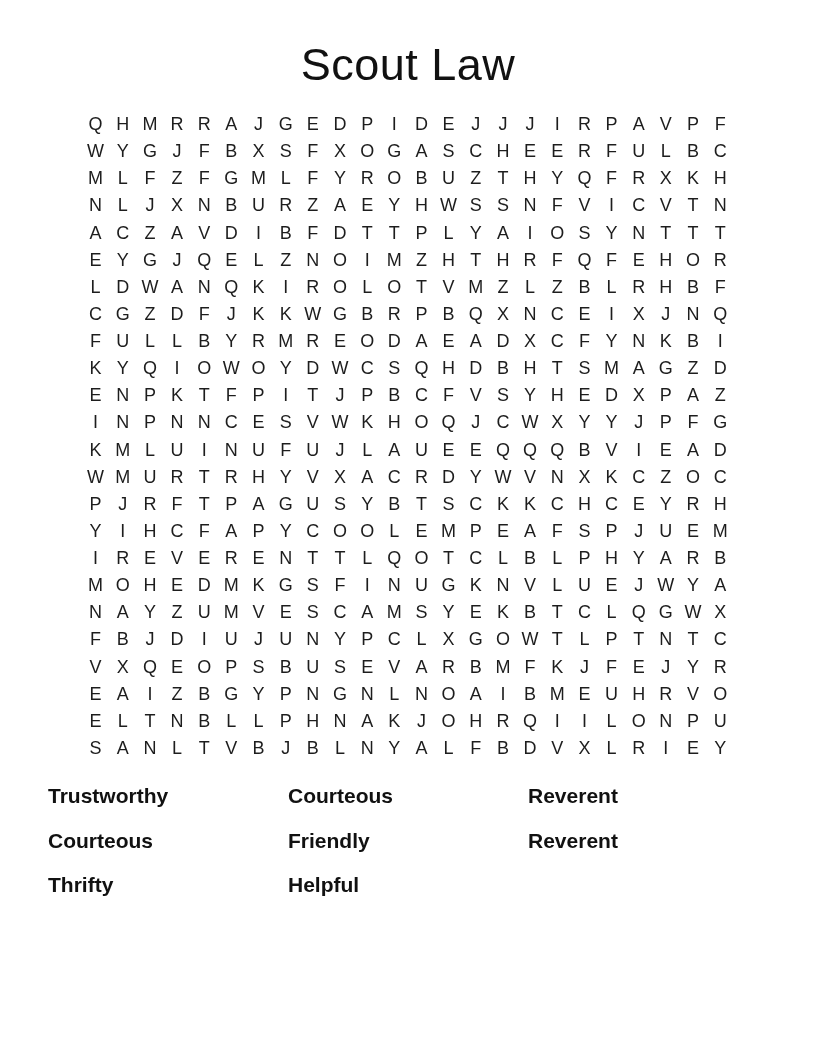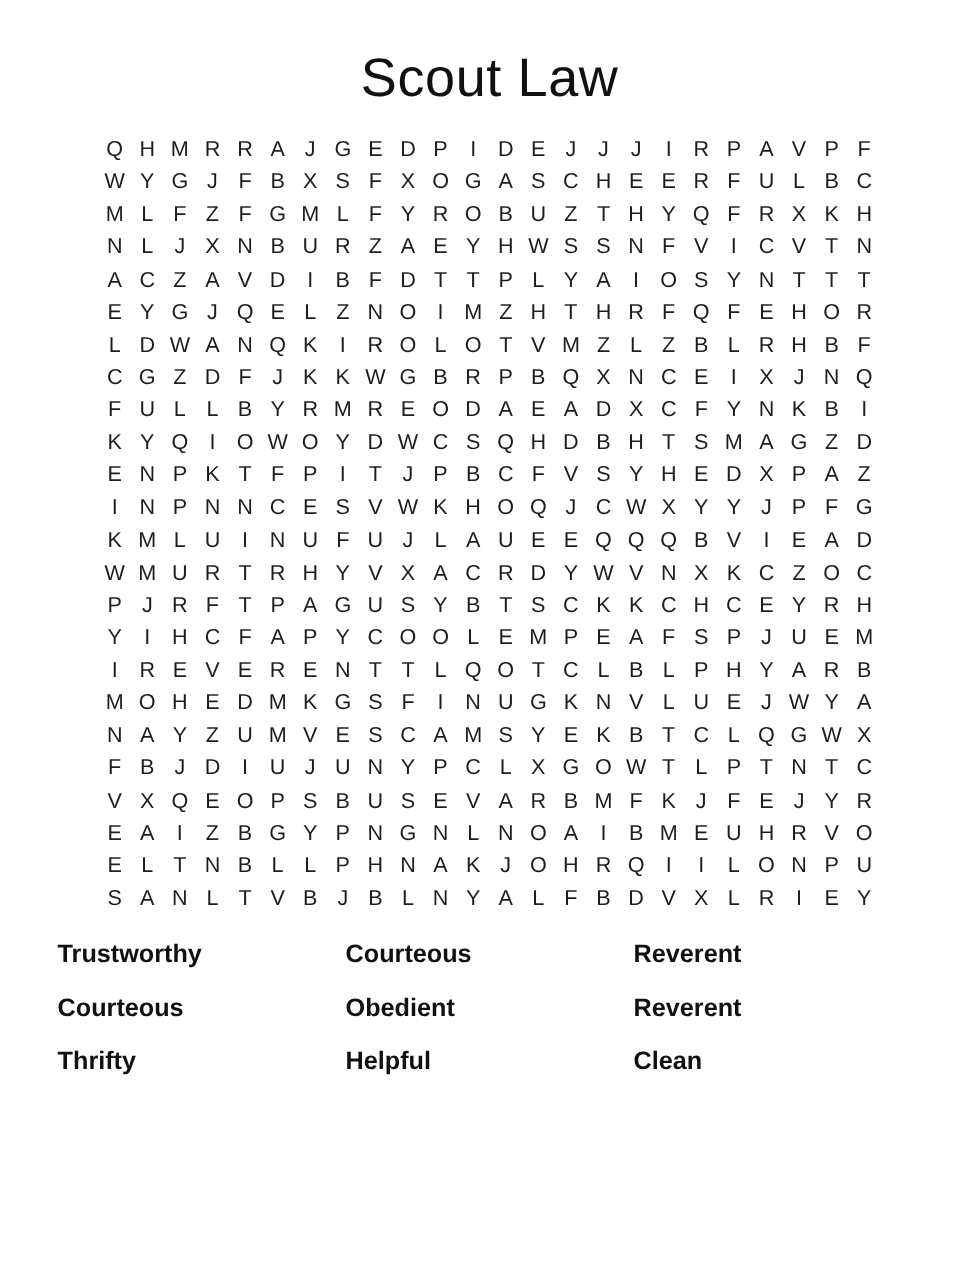--- a/index.html
+++ b/index.html
@@ -652,22 +652,21 @@
       <span class="cell">Y</span>
     </div>
   <div class="words">
       <div class="word-col word-col-0">
         <div class="word">Trustworthy</div>
         <div class="word">Courteous</div>
         <div class="word">Thrifty</div>
       </div>
       <div class="word-col word-col-1">
         <div class="word">Courteous</div>
-        <div class="word">Obedient</div>
+        <div class="word">Friendly</div>
         <div class="word">Helpful</div>
       </div>
       <div class="word-col word-col-2">
         <div class="word">Reverent</div>
         <div class="word">Reverent</div>
-        <div class="word">Clean</div>
       </div>
     </div>
 </main>
 
 </body></html>

